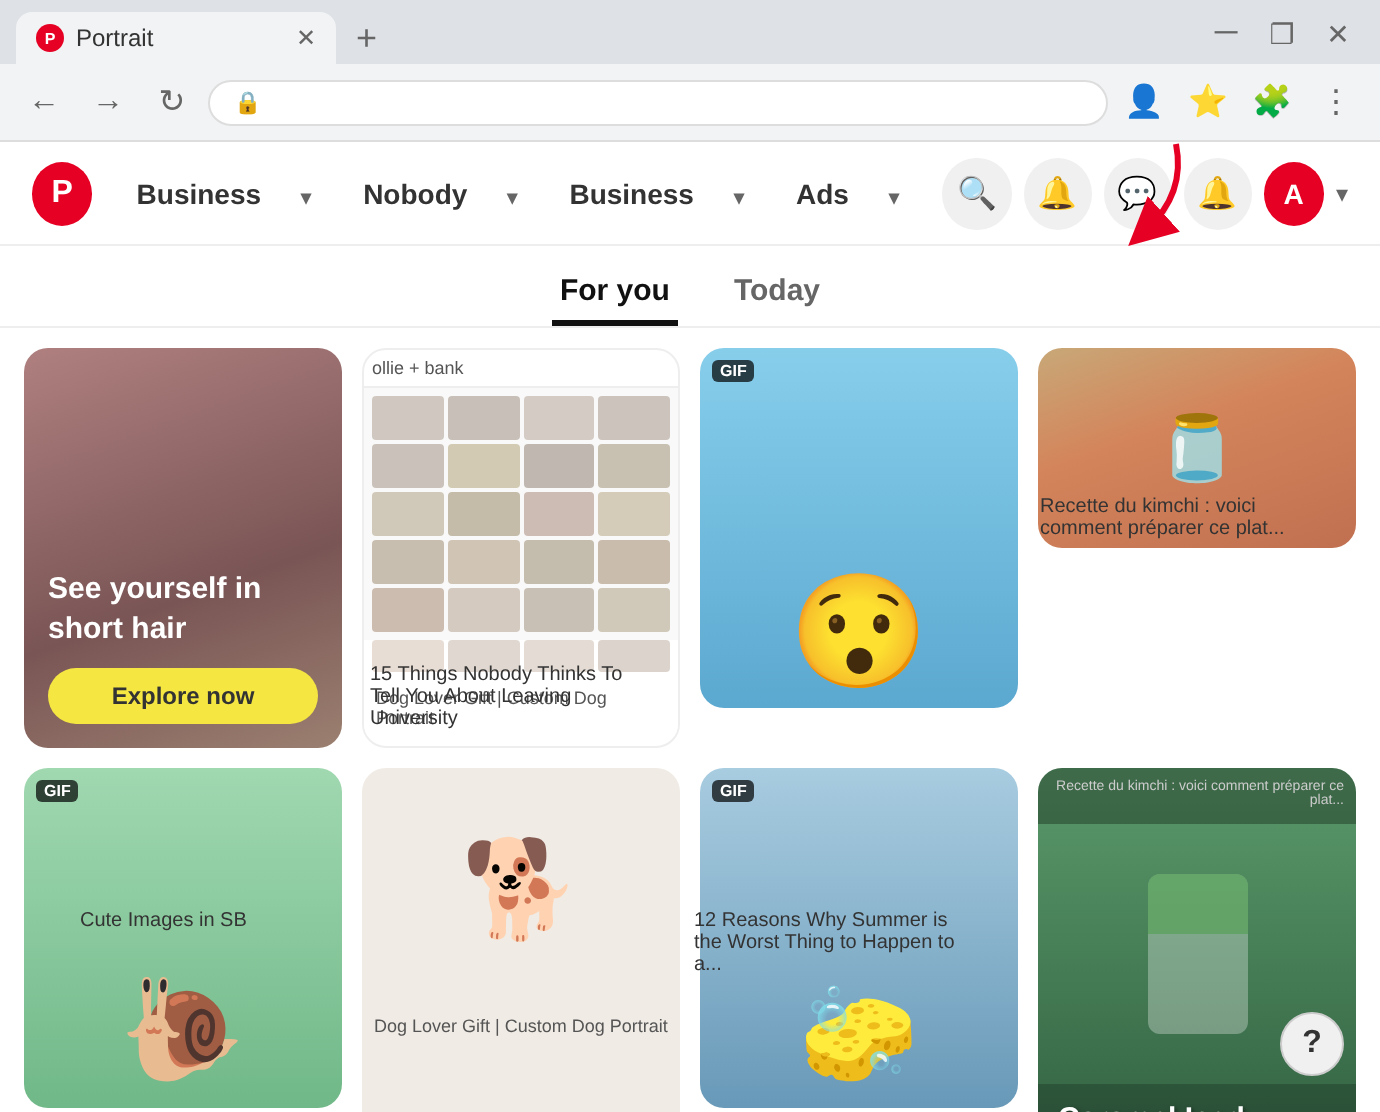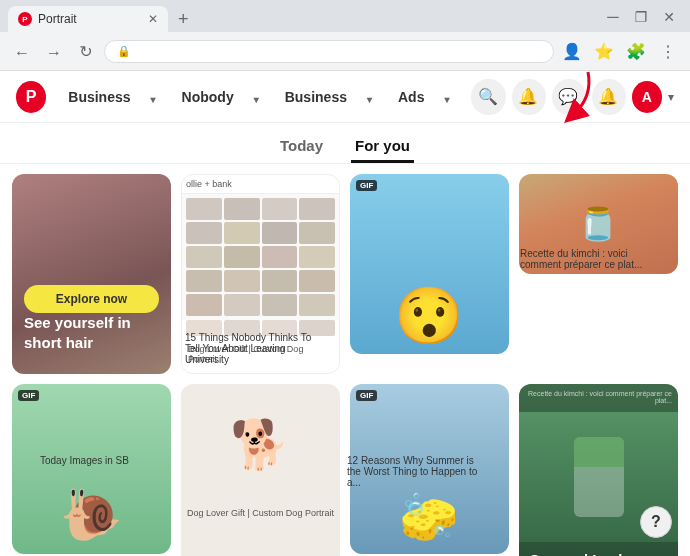--- a/index.html
+++ b/index.html
@@ -90,33 +90,33 @@
         <marker id="arrowhead" markerWidth="8" markerHeight="8" refX="4" refY="4" orient="auto">
           <polygon points="0 0, 8 4, 0 8" fill="#e60023"></polygon>
         </marker>
       </defs>
       <path d="M 50 5 Q 55 30 35 48" stroke="#e60023" stroke-width="3" fill="none" marker-end="url(#arrowhead)"></path>
     </svg>
   </div>
 </div>
 
 <div style="display:flex;justify-content:center;gap:24px;padding:8px 0 0;border-bottom:1px solid #eee;">
+  <div style="padding:6px 4px;font-size:15px;font-weight:600;color:#111;cursor:pointer;border-bottom:3px solid #111;">
+    <span>For you</span>
+  </div>
   <div style="padding:6px 4px;font-size:15px;font-weight:600;color:#666;cursor:pointer;border-bottom:3px solid transparent;">
     <span>Today</span>
   </div>
-  <div style="padding:6px 4px;font-size:15px;font-weight:600;color:#111;cursor:pointer;border-bottom:3px solid #111;">
-    <span>For you</span>
-  </div>
 </div>
 
 <div style="padding:10px 12px;display:grid;grid-template-columns:repeat(4,1fr);grid-template-rows:auto auto auto;gap:10px;overflow:hidden;">
 
   <div style="border-radius:12px;overflow:hidden;cursor:pointer;background:linear-gradient(160deg,#b08080 0%,#7a5555 60%,#9b8070 100%);height:200px;display:flex;flex-direction:column;justify-content:flex-end;padding:12px;position:relative;">
+    <div style="color:white;font-size:15px;font-weight:bold;line-height:1.3;margin-bottom:10px;">See yourself in short hair</div>
     <div style="background:#f5e642;color:#333;border-radius:20px;padding:7px 14px;font-size:12px;font-weight:bold;text-align:center;display:inline-block;">Explore now</div>
-    <div style="color:white;font-size:15px;font-weight:bold;line-height:1.3;margin-bottom:10px;">See yourself in short hair</div>
   </div>
 
   <div style="border-radius:12px;overflow:hidden;cursor:pointer;background:#fff;border:1px solid #eee;">
 
     <div style="text-align:left;padding:4px;font-size:9px;color:#555;border-bottom:1px solid #eee;">ollie + bank</div>
 
     <div style="display:grid;grid-template-columns:repeat(4,1fr);gap:2px;padding:4px;background:#f9f9f9;">
 
       <div style="height:22px;background:#d0c8c0;border-radius:2px;"></div>
         <div style="height:22px;background:#c8c0b8;border-radius:2px;"></div>
@@ -189,21 +189,21 @@
     </div>
   </div>
 
 </div>
 
 <div style="position:absolute;left:520px;top:248px;max-width:145px;font-size:10px;color:#333;font-weight:500;">
   <span>Recette du kimchi : voici comment préparer ce plat...</span>
 </div>
 
 <div style="position:absolute;left:40px;top:455px;font-size:10px;color:#333;font-weight:500;">
-  <span>Today Images in SB</span>
+  <span>Cute Images in SB</span>
 </div>
 
 <div style="position:absolute;left:185px;top:332px;max-width:140px;font-size:10px;color:#333;font-weight:500;">
   <span>15 Things Nobody Thinks To Tell You About Leaving University</span>
 </div>
 
 <div style="position:absolute;left:347px;top:455px;max-width:140px;font-size:10px;color:#333;font-weight:500;">
   <span>12 Reasons Why Summer is the Worst Thing to Happen to a...</span>
 </div>
 

